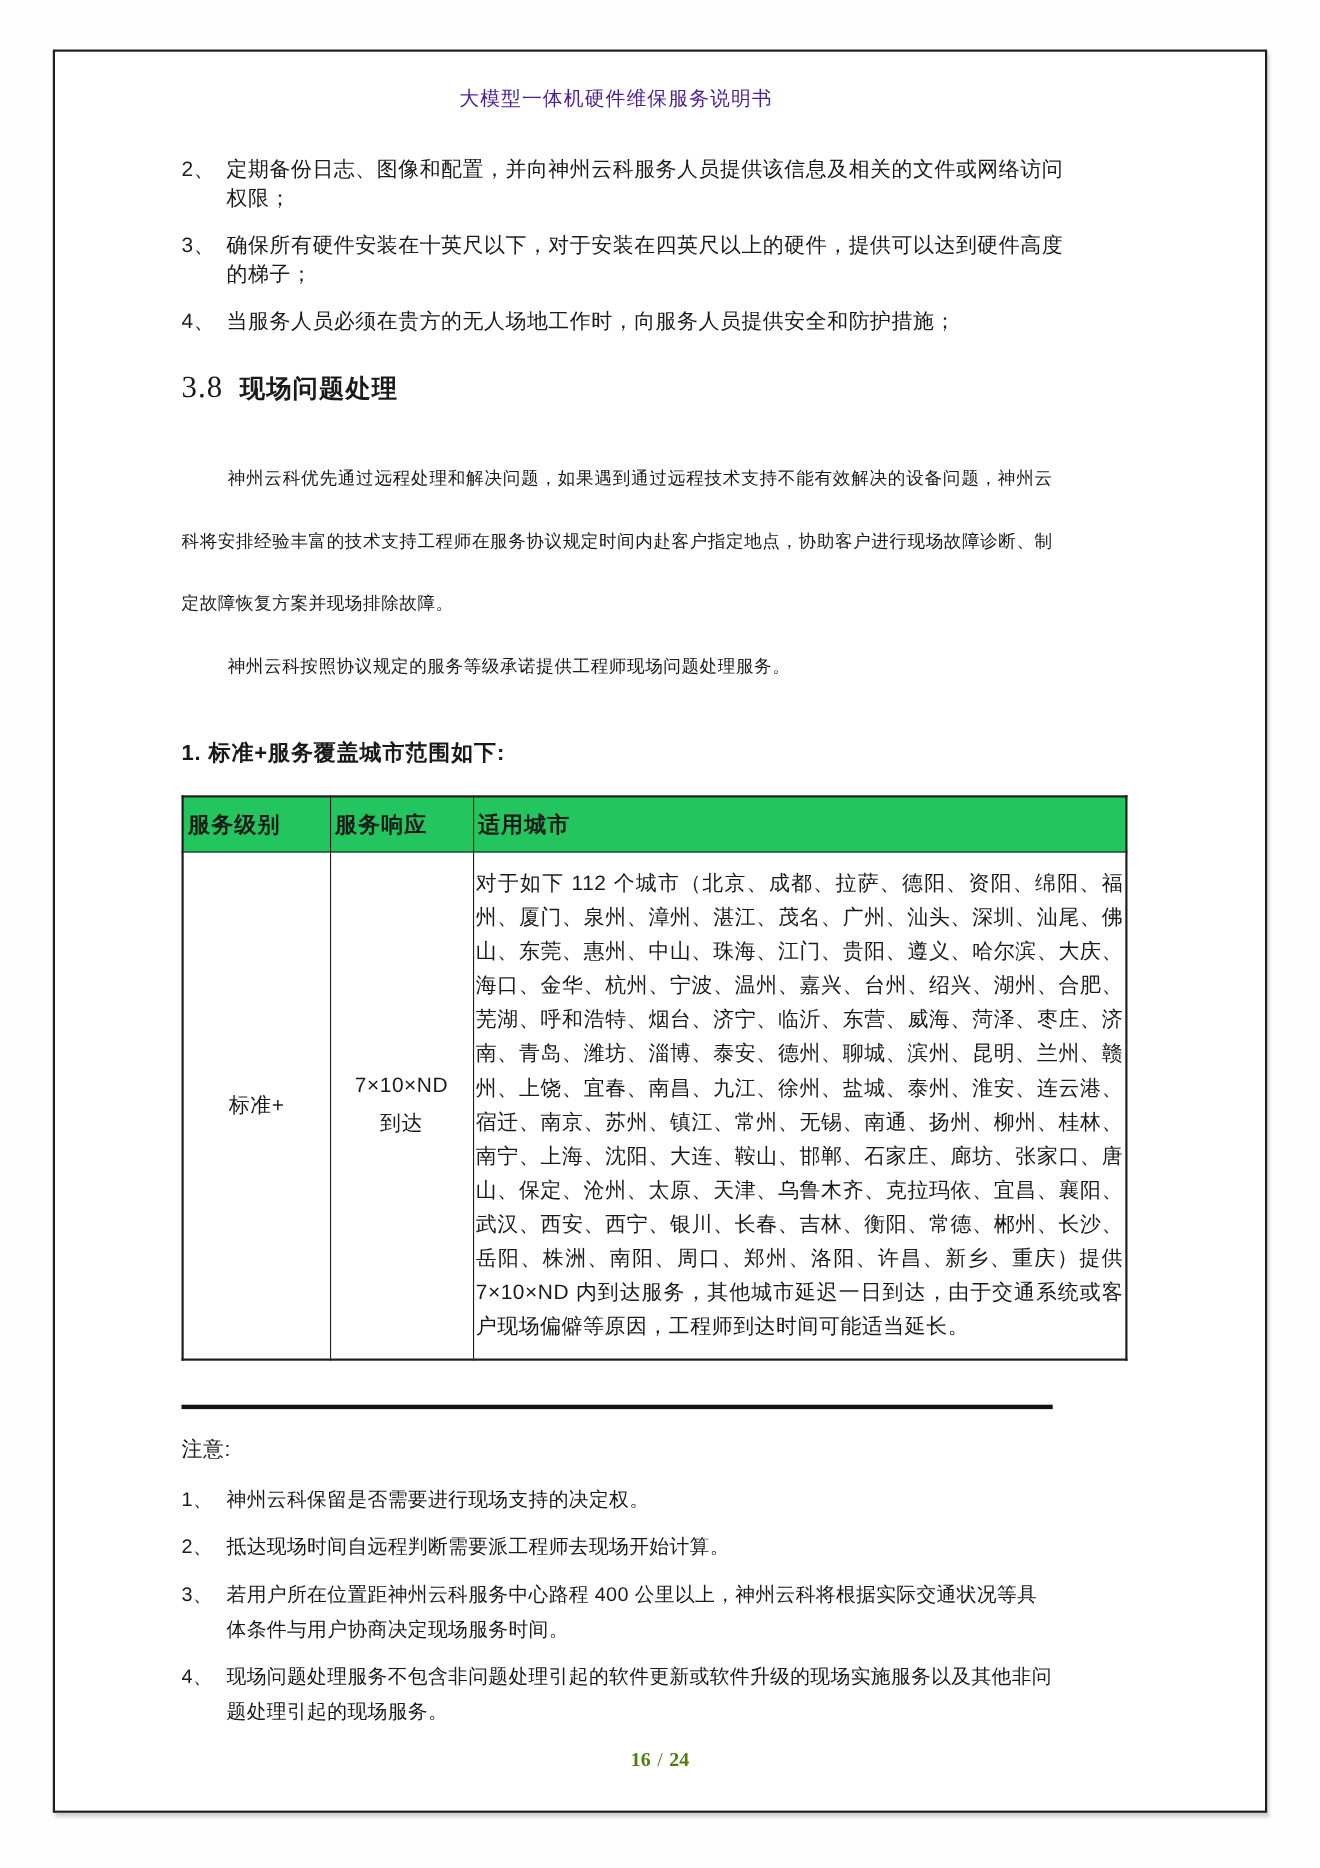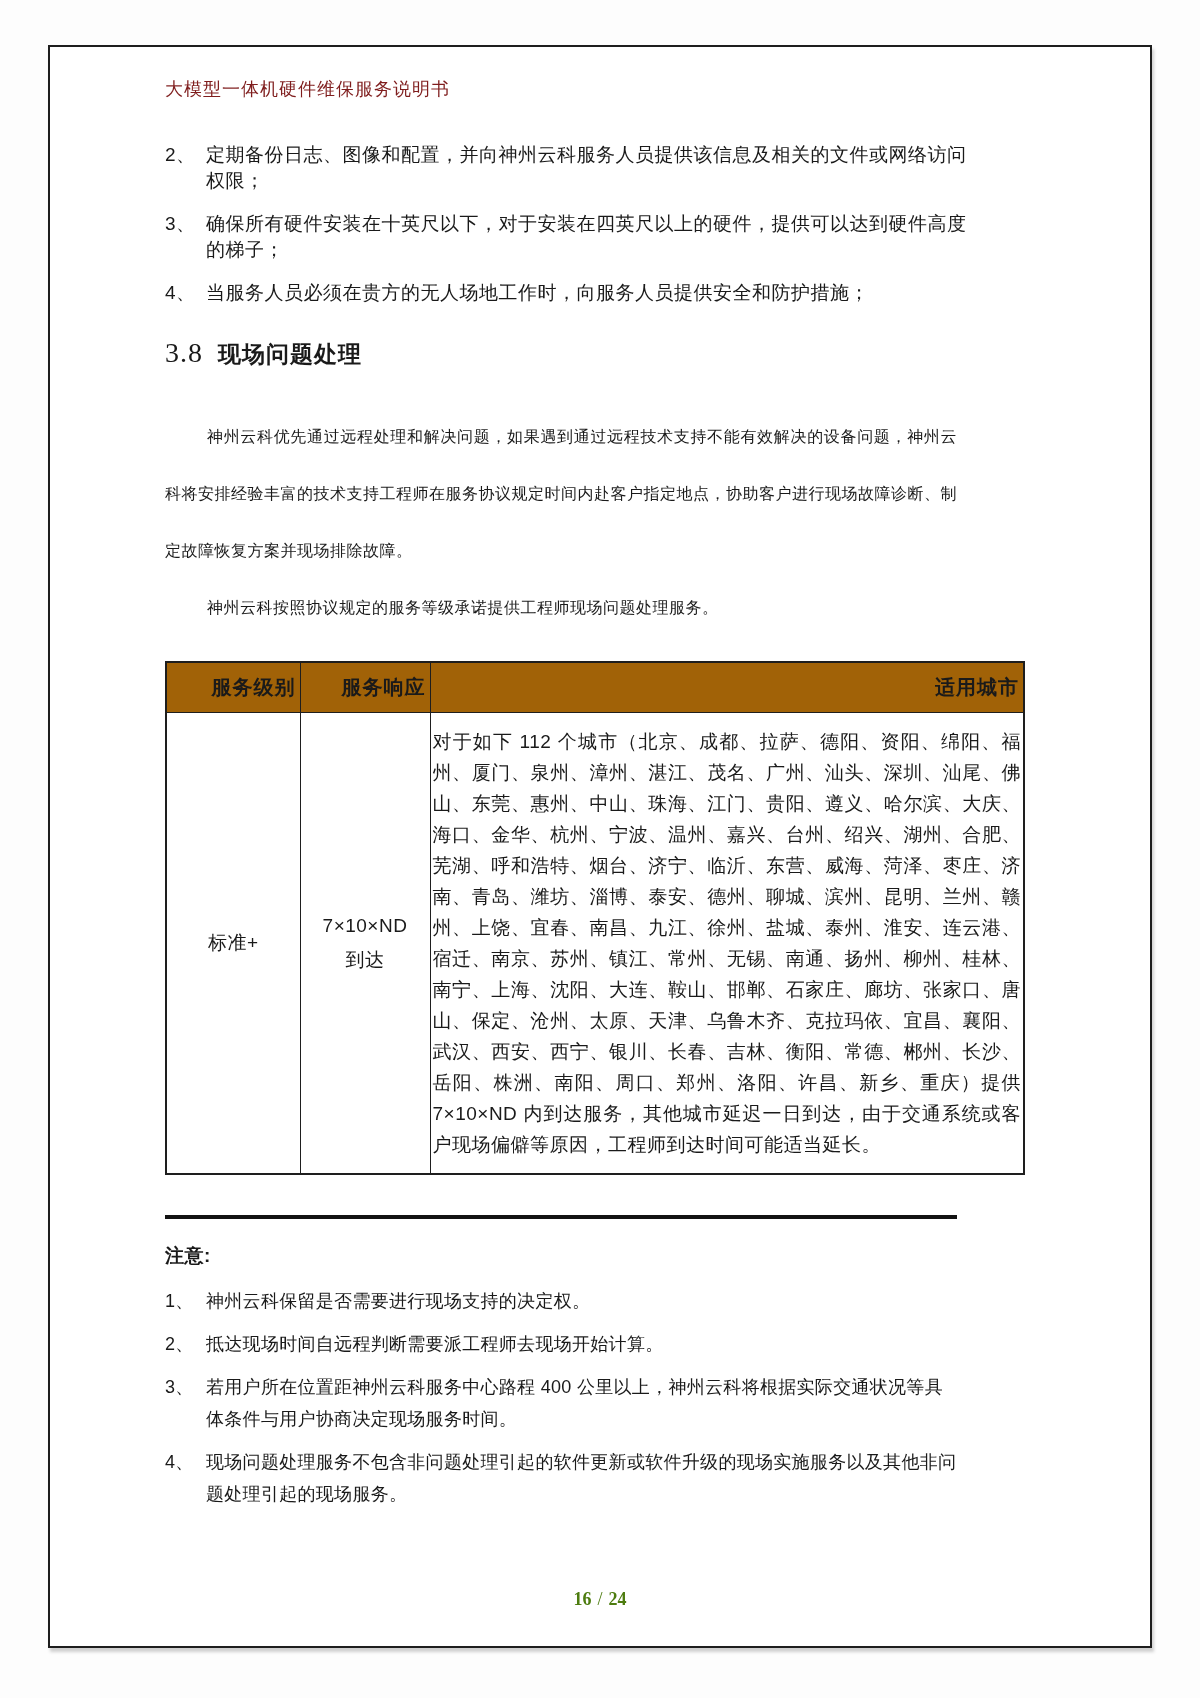--- a/index.html
+++ b/index.html
@@ -25,25 +25,25 @@
     background: #ffffff;
     border: 2px solid #1e1e1e;
     box-shadow: 2px 4px 3px rgba(0,0,0,0.18);
     box-sizing: content-box;
   }
   .content {
     padding: 30px 115px 0 115px;
   }
   .doc-header {
     width: 790px;
-    text-align: left;
+    text-align: center;
     font-family: "Liberation Serif", "DejaVu Serif", serif;
     font-size: 18px;
     letter-spacing: 1px;
-    color: #7f1d1d;
+    color: #4c1d95;
   }
   .intro-list { margin-top: 41px; width: 810px; }
   .num-item {
     display: flex;
     font-size: 19px;
     letter-spacing: 0.5px;
     margin-bottom: 17px;
     line-height: 26px;
   }
   .num-item .num { flex: none; width: 41px; }
@@ -81,27 +81,27 @@
     letter-spacing: 0.8px;
   }
   table.city-table {
     margin-top: 25px;
     width: 860px;
     border-collapse: collapse;
     border: 2px solid #1e1e1e;
     table-layout: fixed;
   }
   .city-table th {
-    background: #a16207;
+    background: #22c55e;
     border: 1px solid #1e1e1e;
     font-size: 20px;
     font-weight: bold;
     letter-spacing: 1px;
     padding: 11px 4px;
-    text-align: right;
+    text-align: left;
   }
   .city-table td {
     border: 1px solid #1e1e1e;
     font-size: 19px;
     vertical-align: middle;
   }
   .city-table td.level {
     text-align: center;
     letter-spacing: 0.5px;
   }
@@ -118,21 +118,21 @@
   }
   .rule {
     width: 792px;
     height: 4px;
     background: #121212;
     margin-top: 40px;
   }
   .notice-heading {
     margin-top: 24px;
     font-size: 19px;
-    font-weight: bold;
+    font-weight: normal;
     letter-spacing: 0.5px;
   }
   .notes { margin-top: 16px; width: 792px; }
   .notes .num-item {
     font-size: 18px;
     line-height: 32px;
     margin-bottom: 11px;
     letter-spacing: 0.3px;
   }
   .notes .num-item .num { width: 41px; }
@@ -174,20 +174,21 @@
       </div>
 
       <div class="section-heading">
         <span class="sec-num">3.8</span>
         <span class="sec-title">现场问题处理</span>
       </div>
 
       <p class="para first">神州云科优先通过远程处理和解决问题，如果遇到通过远程技术支持不能有效解决的设备问题，神州云科将安排经验丰富的技术支持工程师在服务协议规定时间内赴客户指定地点，协助客户进行现场故障诊断、制定故障恢复方案并现场排除故障。</p>
       <p class="para">神州云科按照协议规定的服务等级承诺提供工程师现场问题处理服务。</p>
 
+      <div class="list-heading">1. 标准+服务覆盖城市范围如下:</div>
 
       <table class="city-table">
         <colgroup>
           <col style="width:134px">
           <col style="width:130px">
           <col>
         </colgroup>
         <thead>
           <tr>
             <th>服务级别</th>

